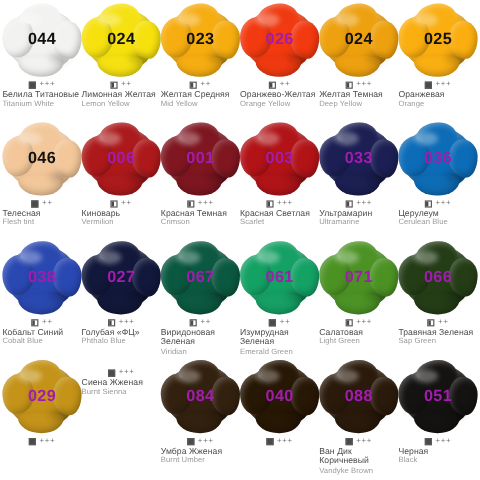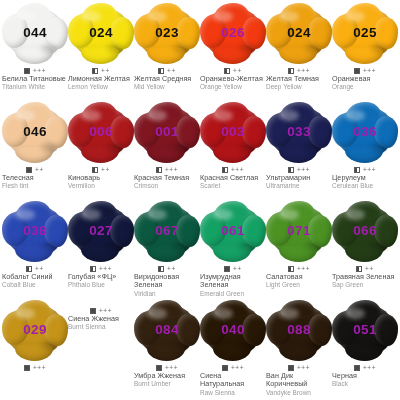--- a/index.html
+++ b/index.html
@@ -573,24 +573,20 @@
           <div class="blob-top" style="--c: #271705;"></div>
           <div class="blob-bot" style="--c: #271705;"></div>
           <div class="gloss"></div>
           <div class="gloss2"></div>
           <div class="code light">040</div>
         </div>
         <div class="meta">
           <span class="sq full"></span>
           <span class="plus">+++</span>
         </div>
-        <div class="names">
-          <div class="ru">Сиена Натуральная</div>
-          <div class="en">Raw Sienna</div>
-        </div>
       </div>
       <div class="cell">
         <div class="blob-wrap">
           <div class="blob" style="--c: #2a1a0b;"></div>
           <div class="blob-top" style="--c: #2a1a0b;"></div>
           <div class="blob-bot" style="--c: #2a1a0b;"></div>
           <div class="gloss"></div>
           <div class="gloss2"></div>
           <div class="code light">088</div>
         </div>

